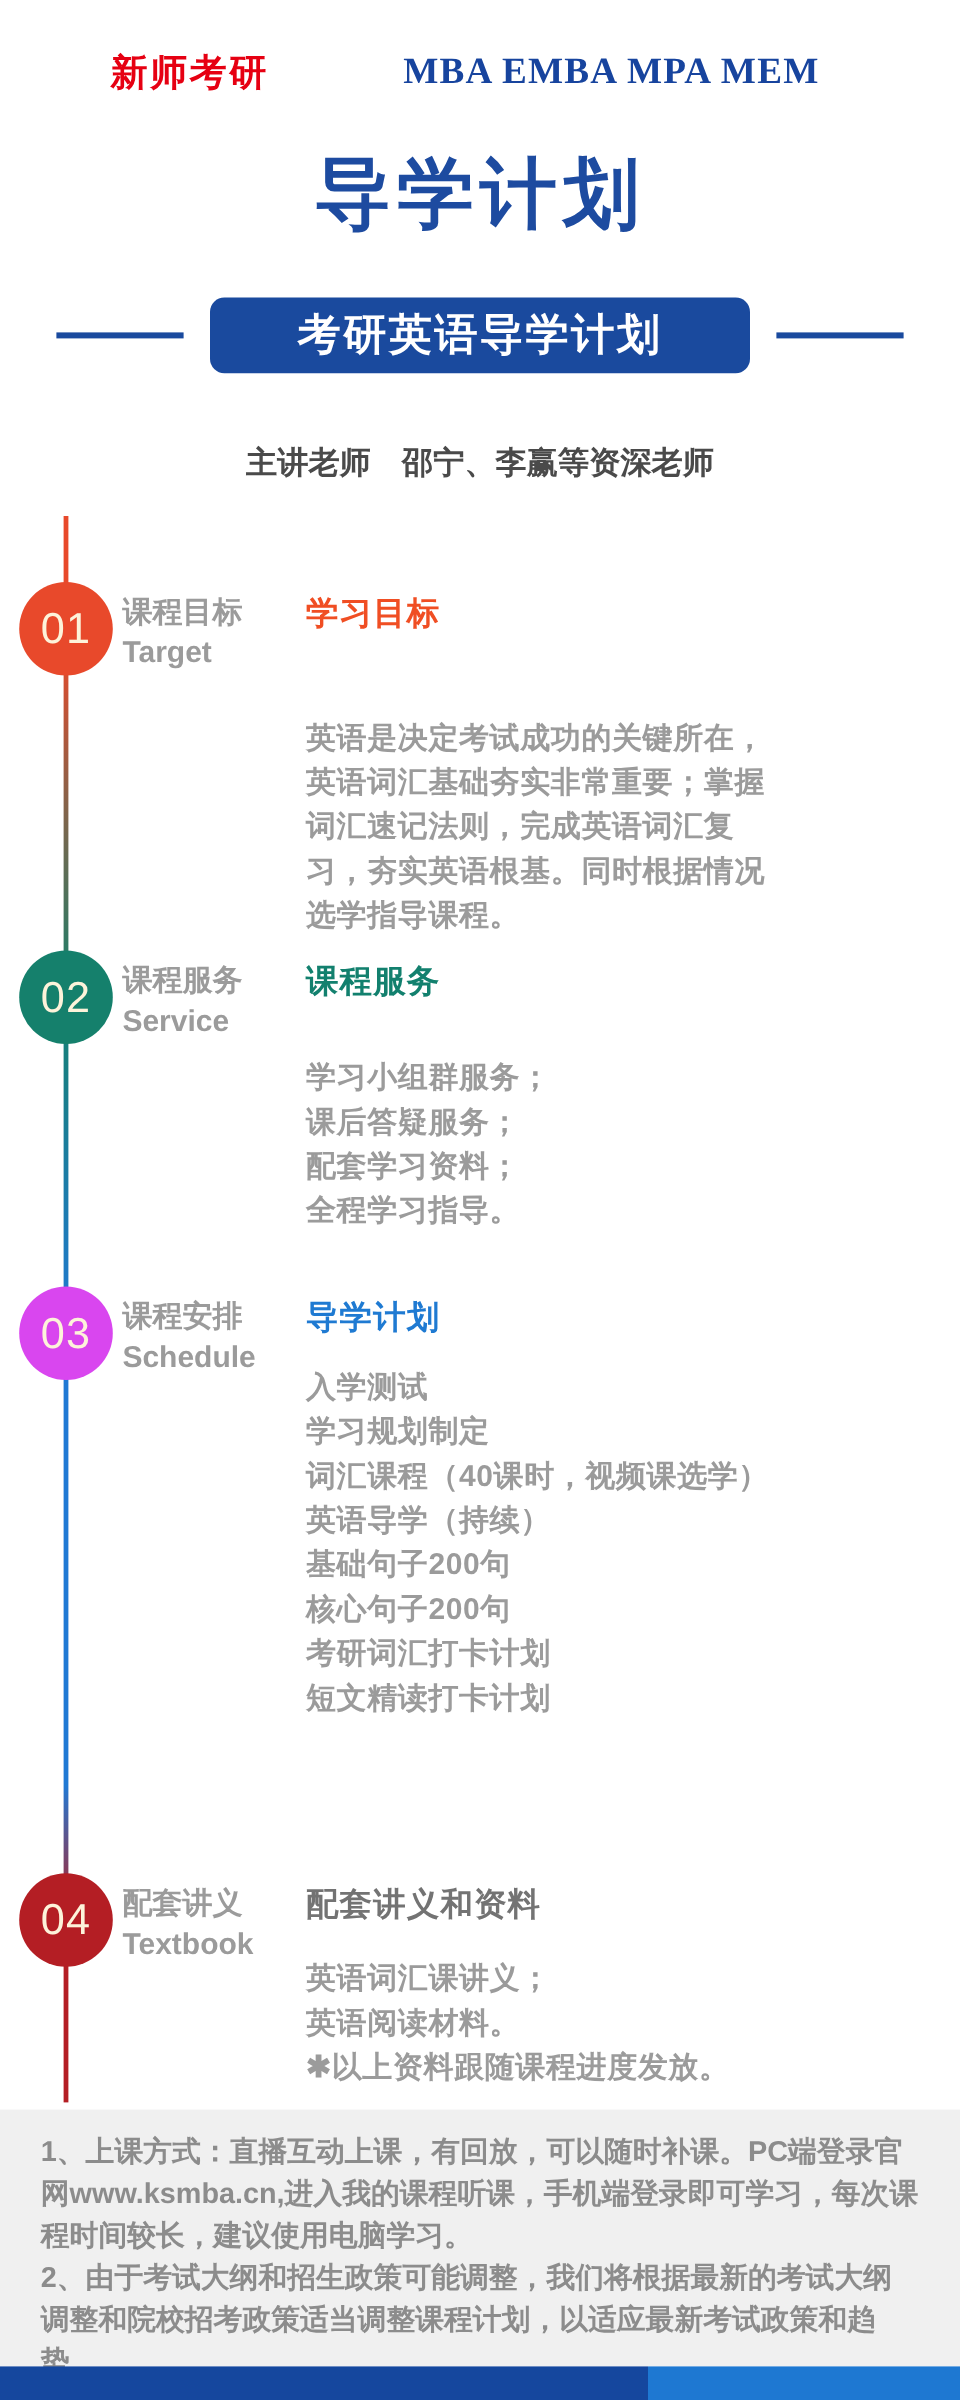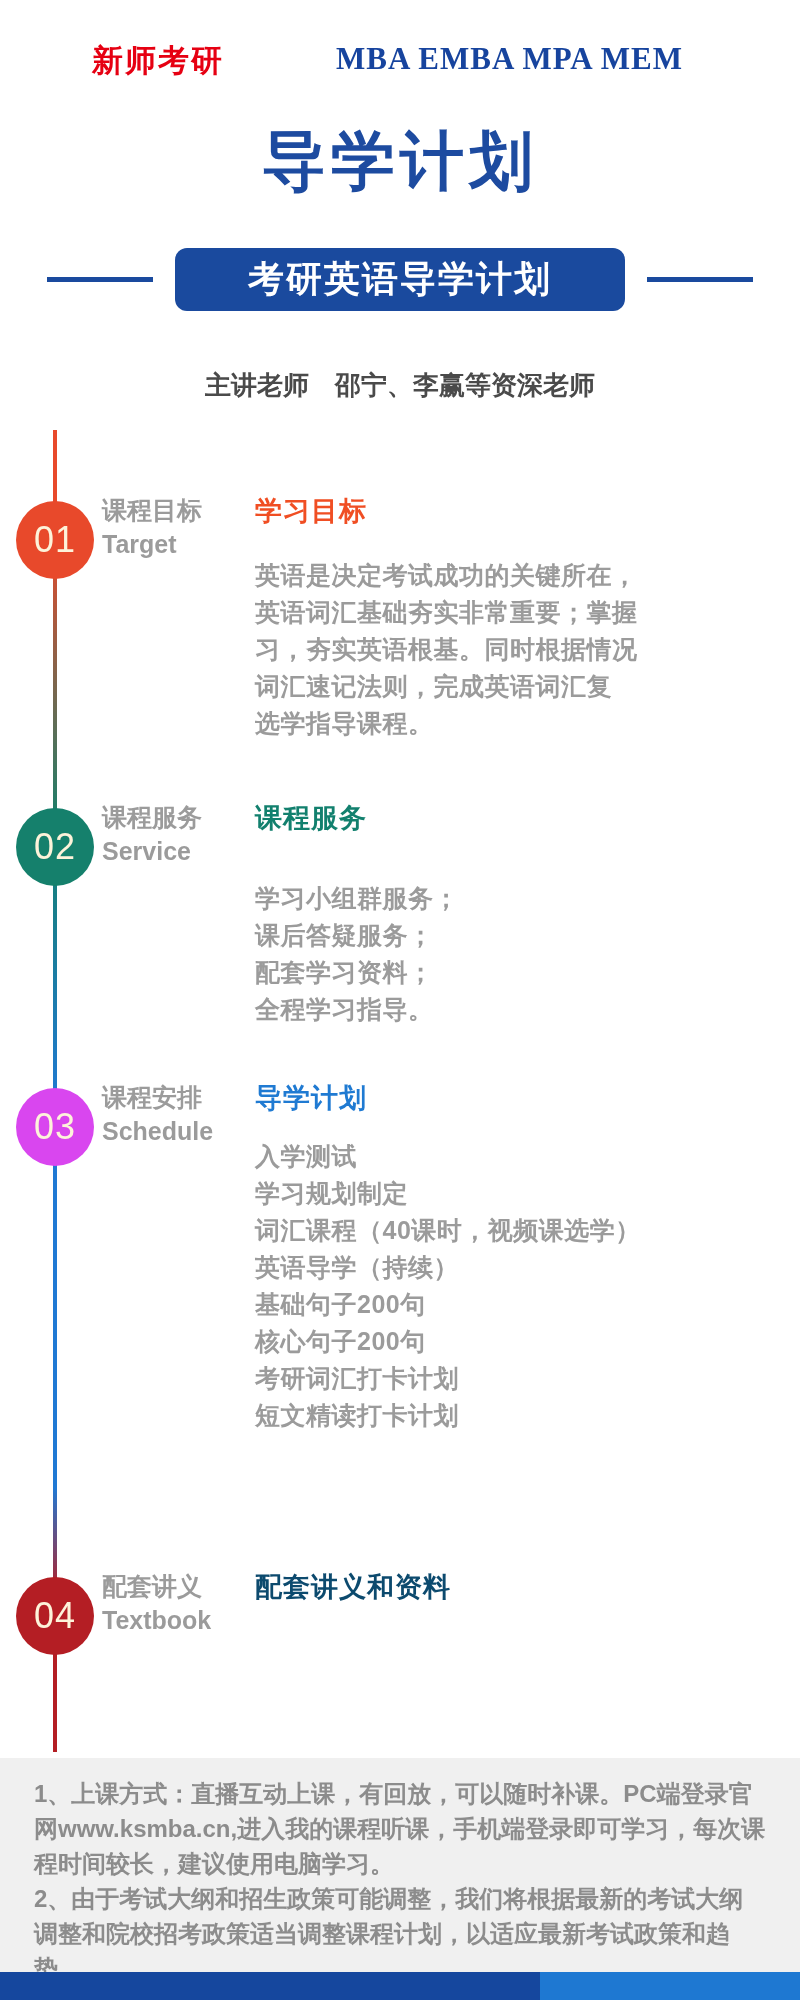--- a/index.html
+++ b/index.html
@@ -19,21 +19,21 @@
   .banner-row{position:absolute;left:0;top:248px;width:100%;display:flex;align-items:center;justify-content:center;gap:22px;}
   .side-line{width:106px;height:5px;background:var(--banner-blue);}
   .banner{width:450px;height:63px;background:var(--banner-blue);border-radius:12px;color:#ffffff;font-size:36px;font-weight:bold;display:flex;align-items:center;justify-content:center;letter-spacing:2px;}
   .instructor{position:absolute;left:0;top:368px;width:100%;text-align:center;font-size:26px;font-weight:bold;color:var(--instructor-gray);}
   .timeline-line{
     position:absolute;left:53px;top:430px;width:4px;height:1322px;
     background:linear-gradient(to bottom,
       #e8492b 0%, #e8492b 8%, #15806c 30%, #2079d4 51%, #2079d4 80%, #b41e24 88%, #b41e24 100%);
   }
   .section{position:absolute;left:0;width:800px;}
-  .circle{position:absolute;left:16px;top:16px;width:78px;height:78px;border-radius:50%;display:flex;align-items:center;justify-content:center;}
+  .circle{position:absolute;left:16px;top:0;width:78px;height:78px;border-radius:50%;display:flex;align-items:center;justify-content:center;}
   .circle span{color:var(--number-cream);font-size:36px;letter-spacing:1px;}
   .side-label{position:absolute;left:102px;top:8px;font-size:25px;font-weight:bold;color:var(--text-gray);line-height:34px;white-space:nowrap;}
   .content{position:absolute;left:255px;top:8px;width:530px;}
   .heading{font-size:27px;font-weight:bold;letter-spacing:1px;}
   .lines{font-size:25px;font-weight:600;color:var(--text-gray);line-height:37px;letter-spacing:0.5px;}
   .notes{position:absolute;left:0;top:1758px;width:800px;height:214px;background:var(--notes-bg);}
   .notes p{margin:0;padding:0 34px;font-size:24px;font-weight:bold;color:var(--notes-gray);line-height:35px;word-break:break-all;}
   .notes p:first-child{margin-top:18px;}
   .footer-dark{position:absolute;left:0;top:1972px;width:540px;height:28px;background:var(--footer-dark);}
   .footer-light{position:absolute;left:540px;top:1972px;width:260px;height:28px;background:var(--footer-light);}
@@ -61,25 +61,25 @@
     <div class="section" style="top: 485px;">
       <div class="circle" style="background:#e8492b">
         <span>01</span>
       </div>
       <div class="side-label">
         <div>课程目标</div>
         <div>Target</div>
       </div>
       <div class="content">
         <div class="heading" style="color:#f04e23">学习目标</div>
-        <div class="lines" style="margin-top:28px">
+        <div class="lines" style="margin-top:68px">
           <div>英语是决定考试成功的关键所在，</div>
           <div>英语词汇基础夯实非常重要；掌握</div>
+          <div>词汇速记法则，完成英语词汇复</div>
           <div>习，夯实英语根基。同时根据情况</div>
-          <div>词汇速记法则，完成英语词汇复</div>
           <div>选学指导课程。</div>
         </div>
       </div>
     </div>
     <div class="section" style="top: 792px;">
       <div class="circle" style="background:#15806c">
         <span>02</span>
       </div>
       <div class="side-label">
         <div>课程服务</div>
@@ -119,21 +119,26 @@
     </div>
     <div class="section" style="top: 1561px;">
       <div class="circle" style="background:#b41e24">
         <span>04</span>
       </div>
       <div class="side-label">
         <div>配套讲义</div>
         <div>Textbook</div>
       </div>
       <div class="content">
-        <div class="heading" style="color:#0c4a6e">配套讲义和资料</div>
+        <div class="heading" style="color:#737373">配套讲义和资料</div>
+        <div class="lines" style="margin-top:26px">
+          <div>英语词汇课讲义；</div>
+          <div>英语阅读材料。</div>
+          <div>✱以上资料跟随课程进度发放。</div>
+        </div>
       </div>
     </div>
   </div>
 
 <div class="notes" id="notes">
     <p>1、上课方式：直播互动上课，有回放，可以随时补课。PC端登录官网www.ksmba.cn,进入我的课程听课，手机端登录即可学习，每次课程时间较长，建议使用电脑学习。</p>
     <p>2、由于考试大纲和招生政策可能调整，我们将根据最新的考试大纲调整和院校招考政策适当调整课程计划，以适应最新考试政策和趋势。</p>
   </div>
 
 <div class="footer-dark"></div>

